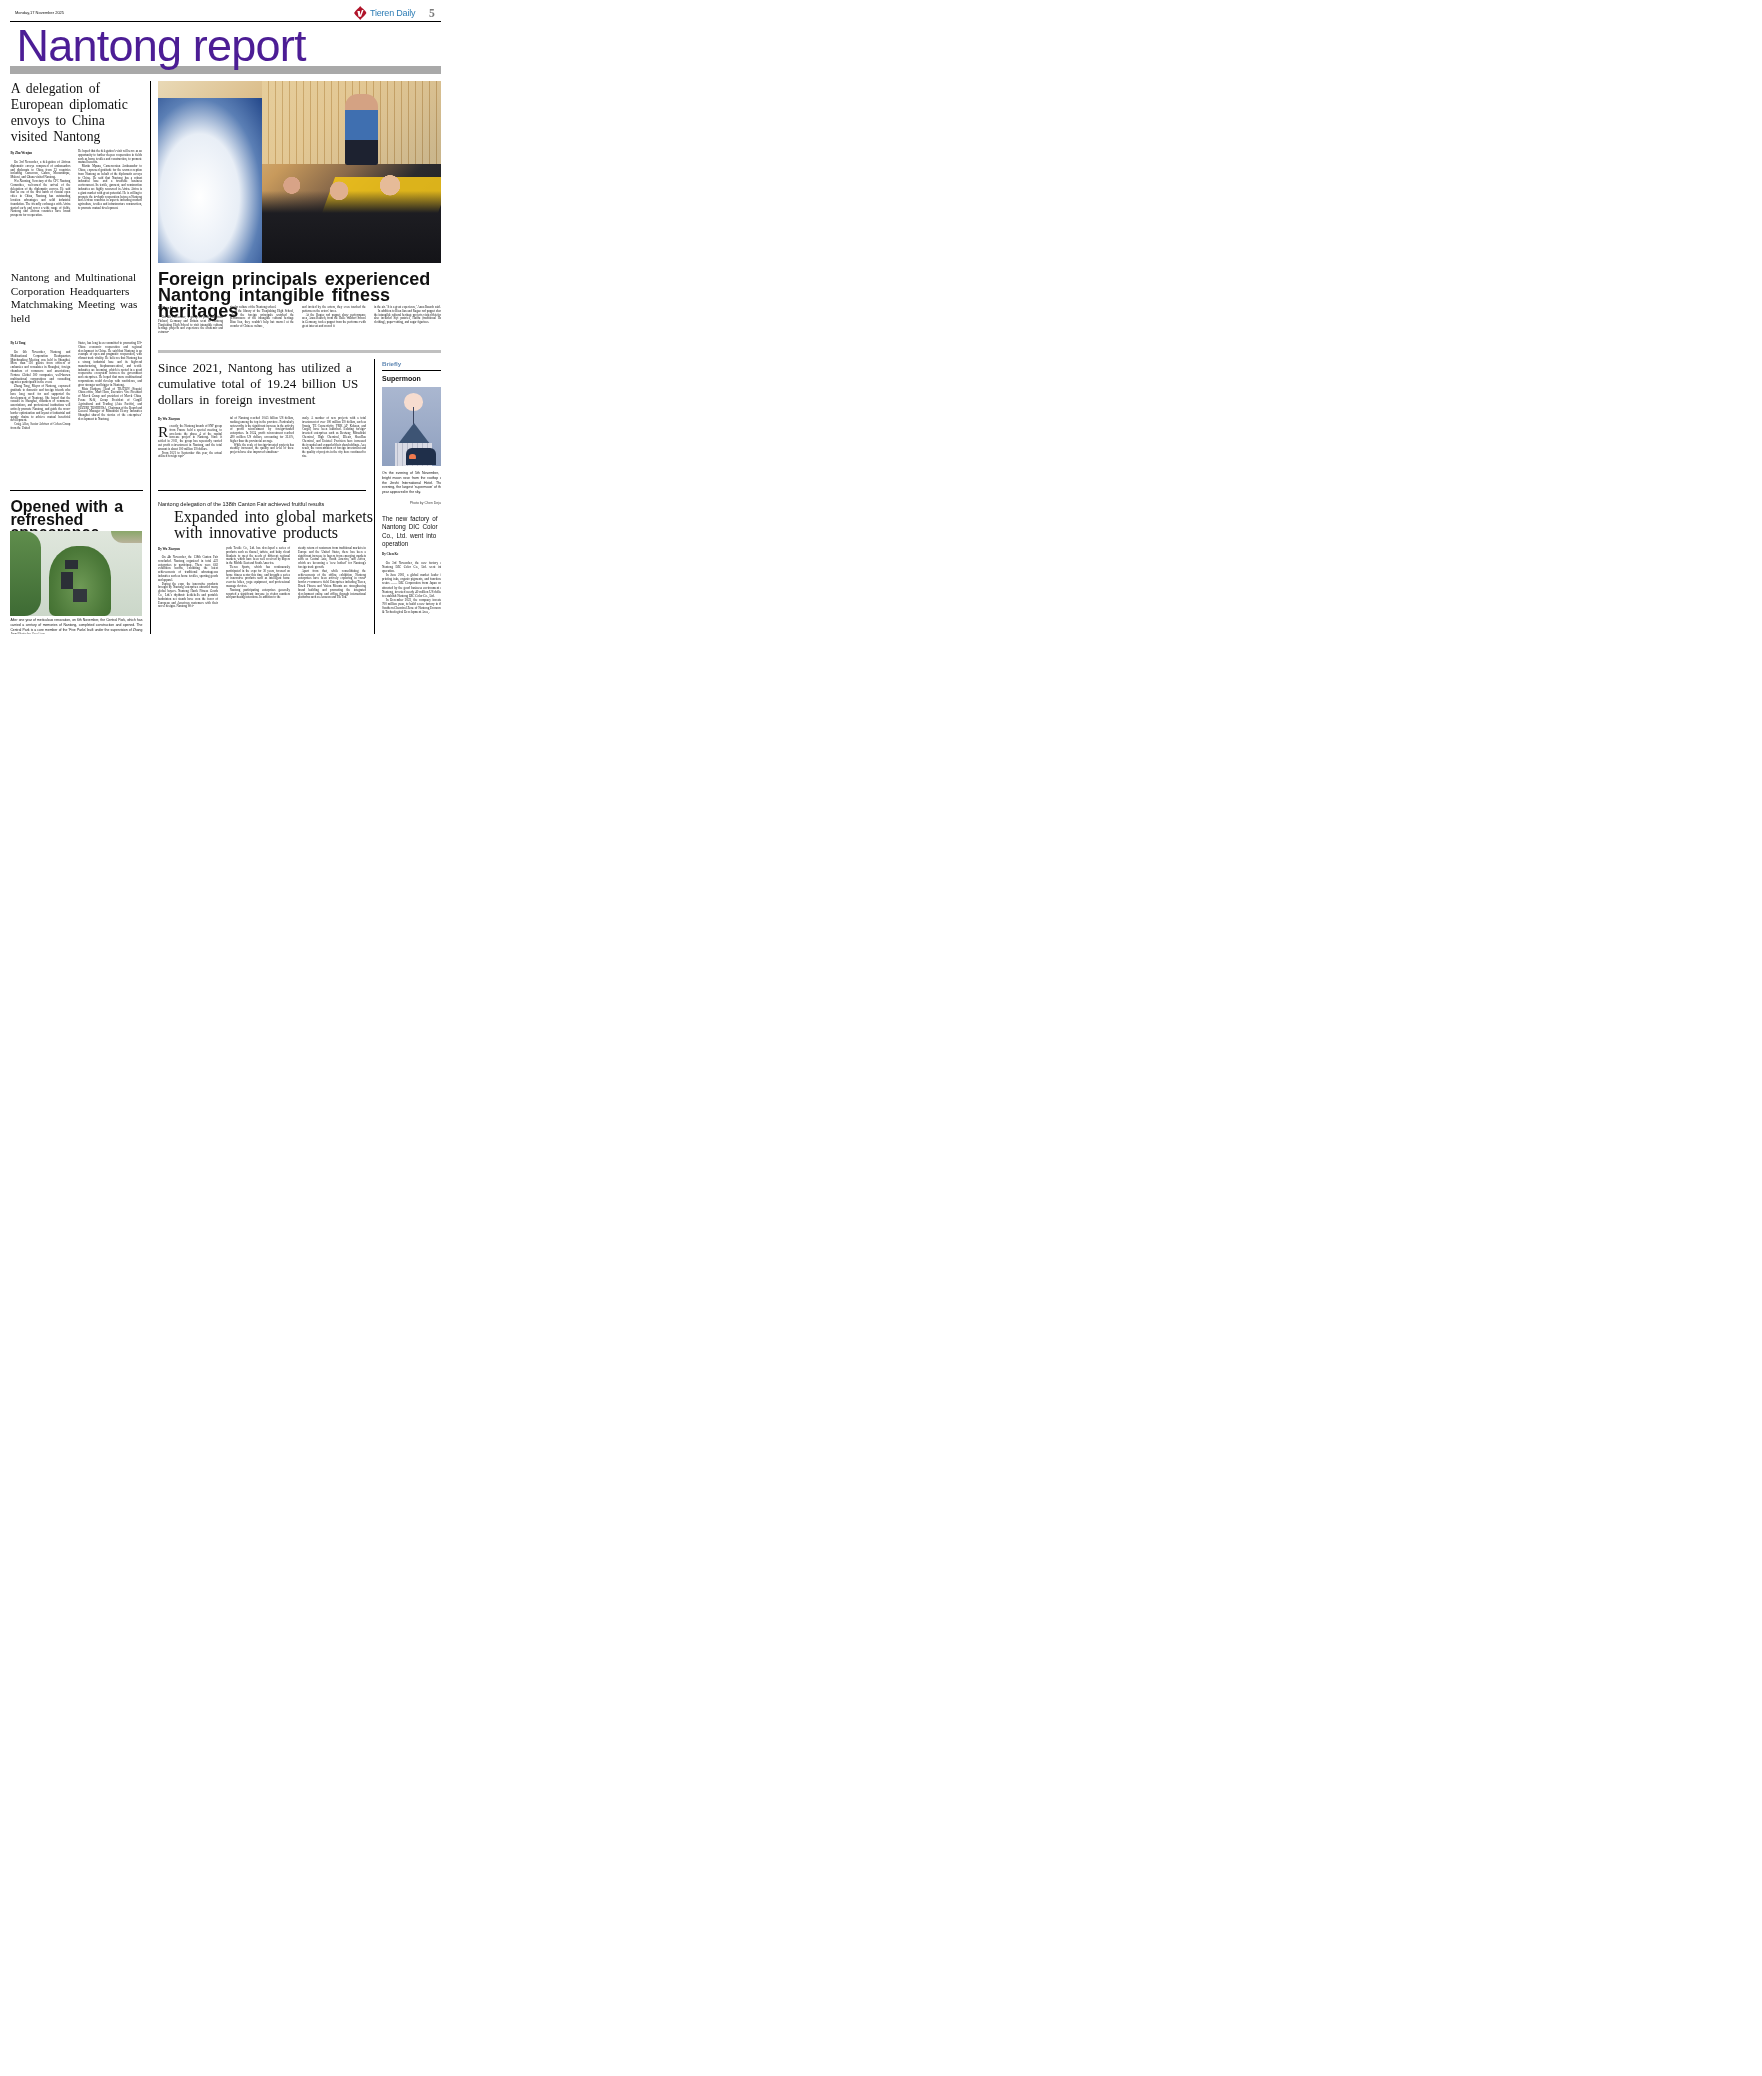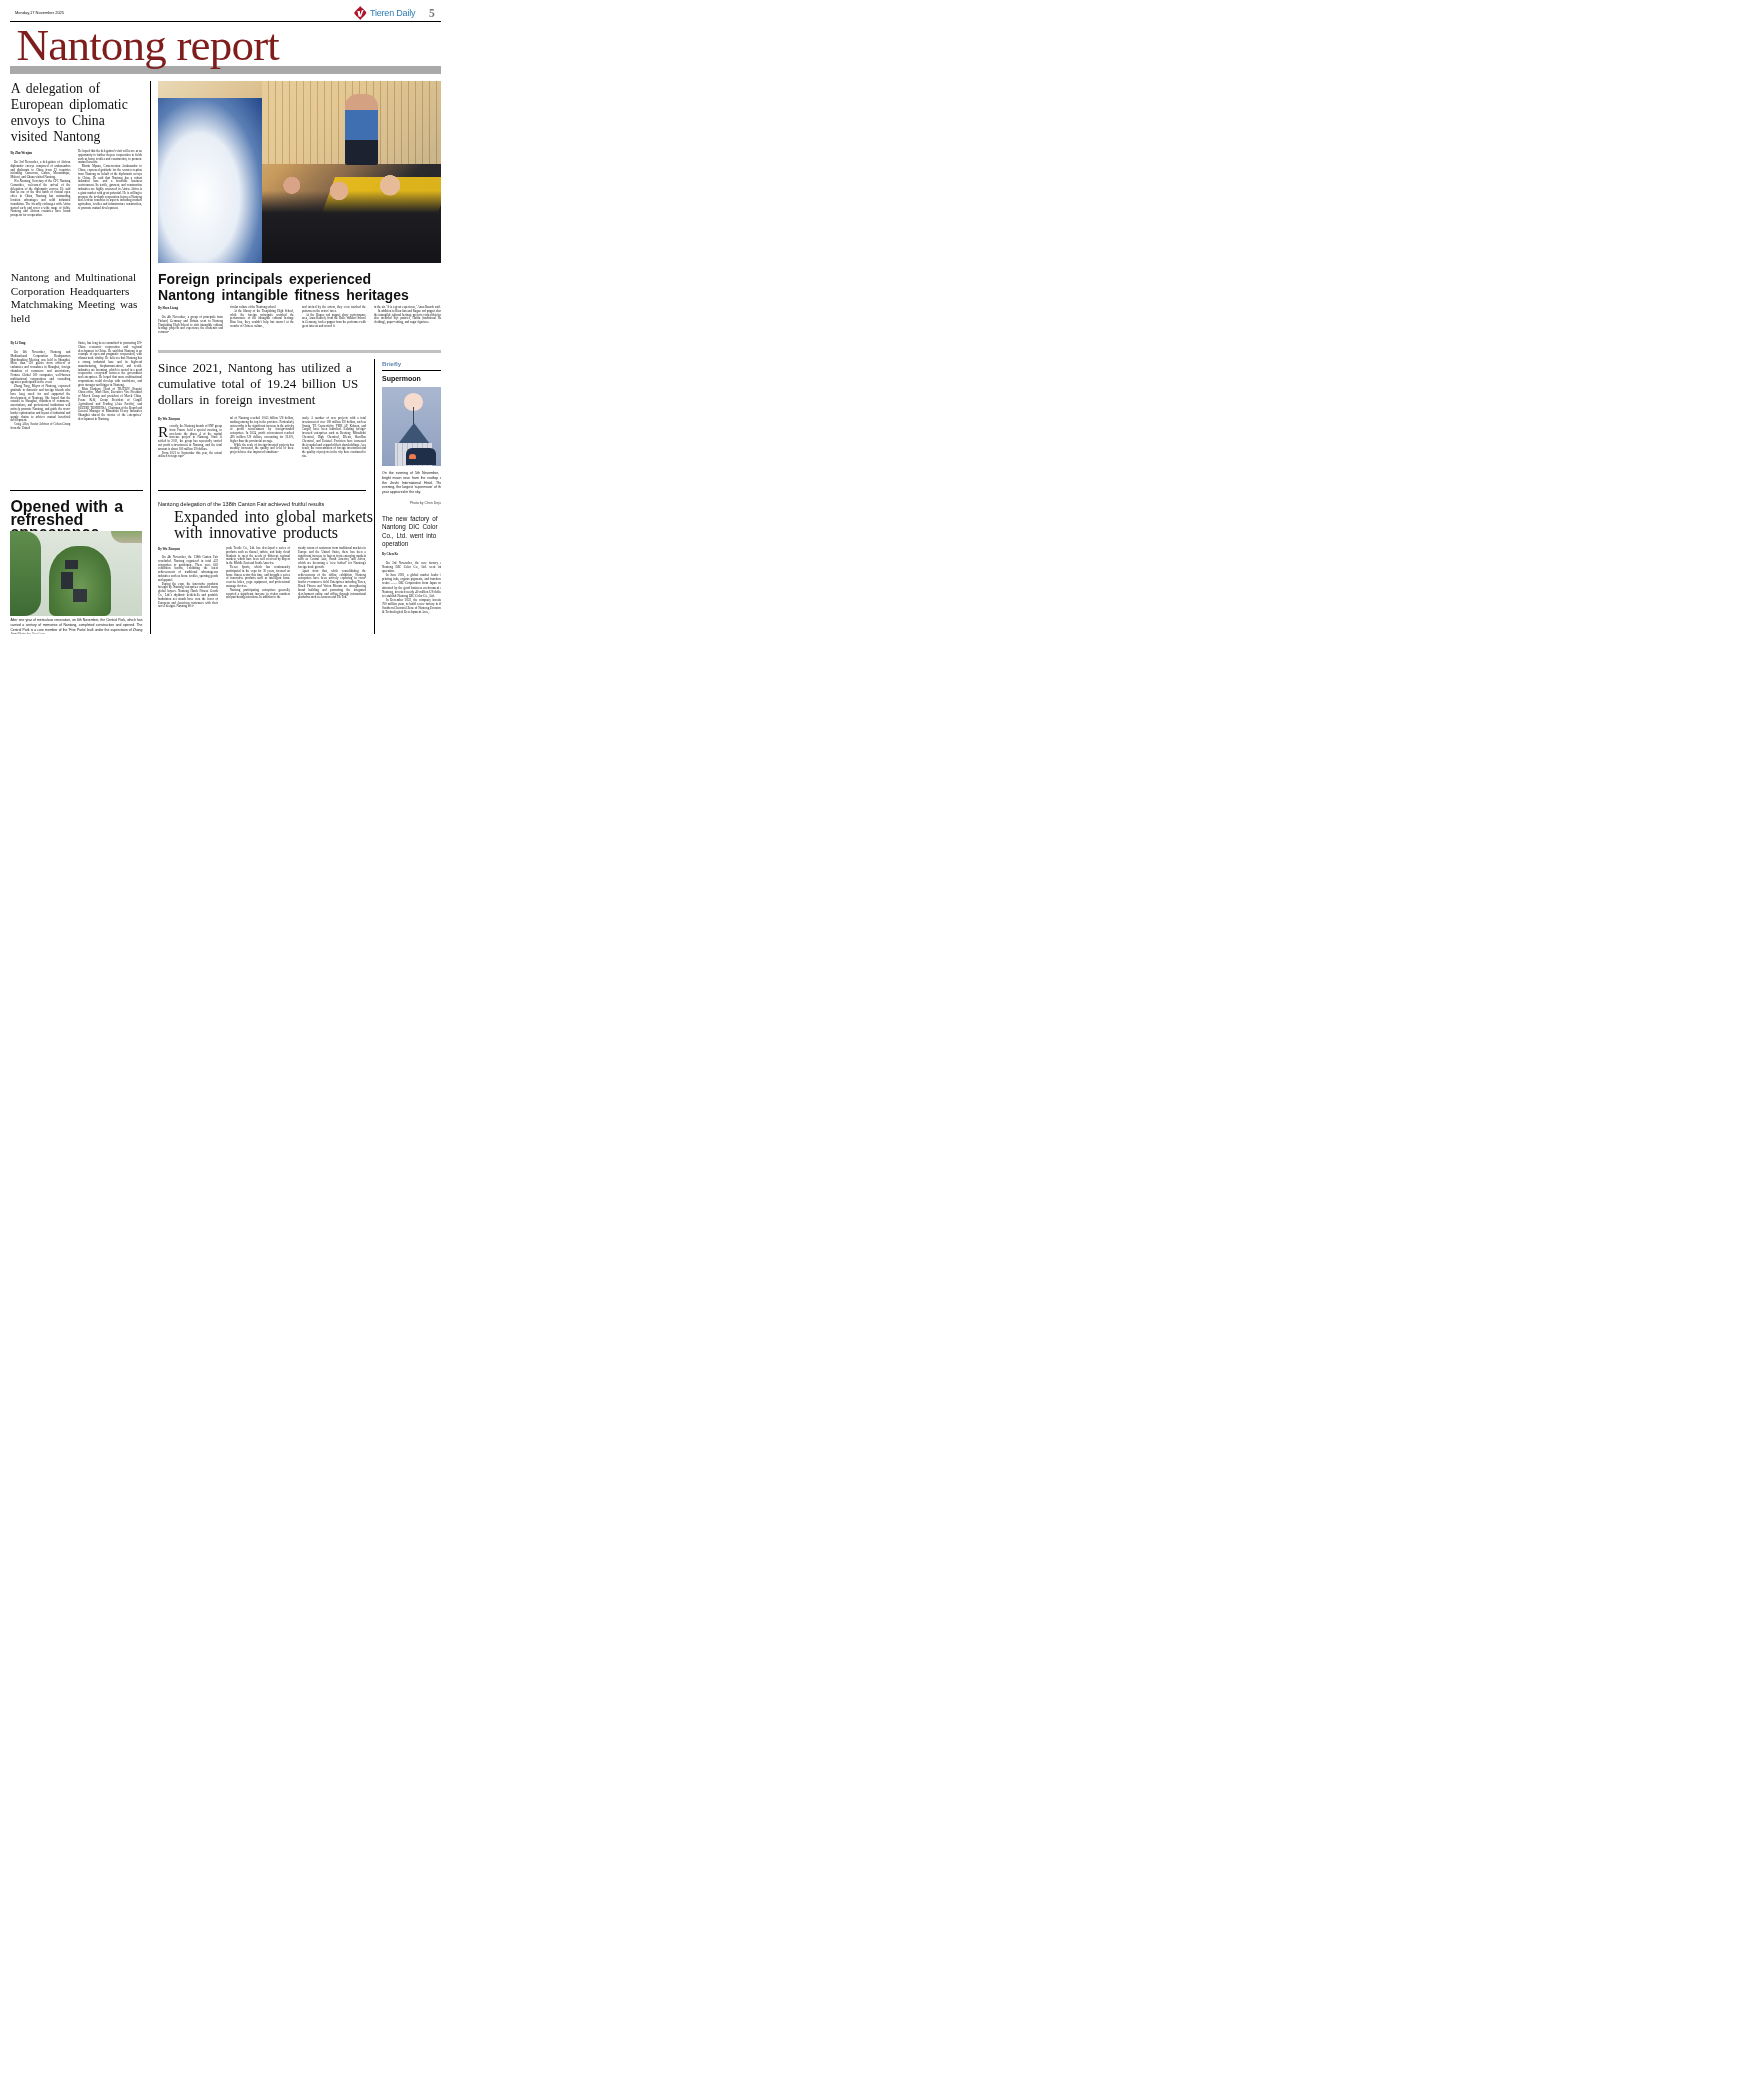--- a/index.html
+++ b/index.html
@@ -14,21 +14,21 @@
   .rule-h { position: absolute; background: #000; height: 0.4px; }
   .rule-v { position: absolute; background: #000; width: 0.4px; }
   .gray-bar { position: absolute; background: #a9a9a9; }
   .lightgray-bar { position: absolute; background: #c0c0c0; }
 
   
   #date { left: 15px; top: 10px; font-family: "Liberation Sans", sans-serif; font-size: 4px; }
   #logo { left: 354px; top: 6.2px; width: 12.5px; height: 14px; }
   #brand { left: 370px; top: 8.3px; font-family: "Liberation Sans", sans-serif; font-size: 9px; color: #2e7db5; letter-spacing: -0.2px; }
   #pagenum { left: 429px; top: 6.6px; font-family: "Liberation Serif", serif; font-size: 11.6px; color: #7a7a7a; font-weight: bold; }
-  #masthead { left: 16.6px; top: 23px; font-family: Liberation Serif, serif; font-size: 45px; color: #7f1d1d; line-height: 1; letter-spacing: -0.8px; z-index: 2; }
+  #masthead { left: 16.6px; top: 23px; font-family: Liberation Sans, sans-serif; font-size: 45px; color: #4c1d95; line-height: 1; letter-spacing: -0.8px; z-index: 2; }
 
   
   .photo { position: absolute; overflow: hidden; }
   #photo-heritage { left: 158px; top: 81px; width: 284px; height: 182px;
     background: linear-gradient(135deg, #e9d9b6 0%, #d9b983 30%, #c89a5c 45%, #8a6a4a 60%, #2b2b2e 75%, #1a1a1e 100%); }
   #photo-heritage .actor { position:absolute; left:0; top:16.6px; width:104px; height:165px;
     background: radial-gradient(ellipse at 40% 60%, #ffffff 0%, #e8eef6 45%, #5b7fb5 70%, #23478a 100%); }
   #photo-heritage .yellow { position:absolute; right:0; top:96px; width:116px; height:50px; background:#f0c21a; transform: skewX(-20deg); opacity:.9;}
   #photo-heritage .people { position:absolute; left:96px; top:71px; width:189px; height:111px;
     background: radial-gradient(circle at 20% 30%, #d8a387 0 8.3px, transparent 8.7px),
@@ -115,21 +115,21 @@
 </div>
 
 <div class="photo" id="photo-heritage">
   <div class="shelves"></div>
     <div class="yellow"></div>
     <div class="man"></div>
     <div class="people"></div>
     <div class="actor"></div>
 </div>
 
-<div class="abs hl-sans" style="left:158px; top:271px; width:282px; font-size:14px; line-height:16px; word-spacing:2.5px; letter-spacing:0.04px;">
+<div class="abs hl-sans" style="left:158px; top:271px; width:282px; font-size:18px; line-height:16px; word-spacing:2.5px; letter-spacing:0.04px;">
   <div>Foreign principals experienced</div>
   <div>Nantong intangible fitness heritages</div>
 </div>
 <div class="col byline" style="left:158px; top:306px;">By Shen Liang</div>
 <div class="col body-text" style="left:158px; top:316px; width:65px;">
   <p>On 4th November, a group of principals from Finland, Germany and Britain went to Nantong Tianjiabing High School to visit intangible cultural heritage projects and experience the academic and extracur-</p>
 </div>
 <div class="col body-text" style="left:230px; top:306px; width:64px;">
   <p style="text-indent:0">ricular culture of the Nantong school.</p>
   <p>At the library of the Tianjiabing High School, while the foreign principals watched the performance of the intangible cultural heritage Bian lian, they couldn't help but marvel at the wonder of Chinese culture,</p>

